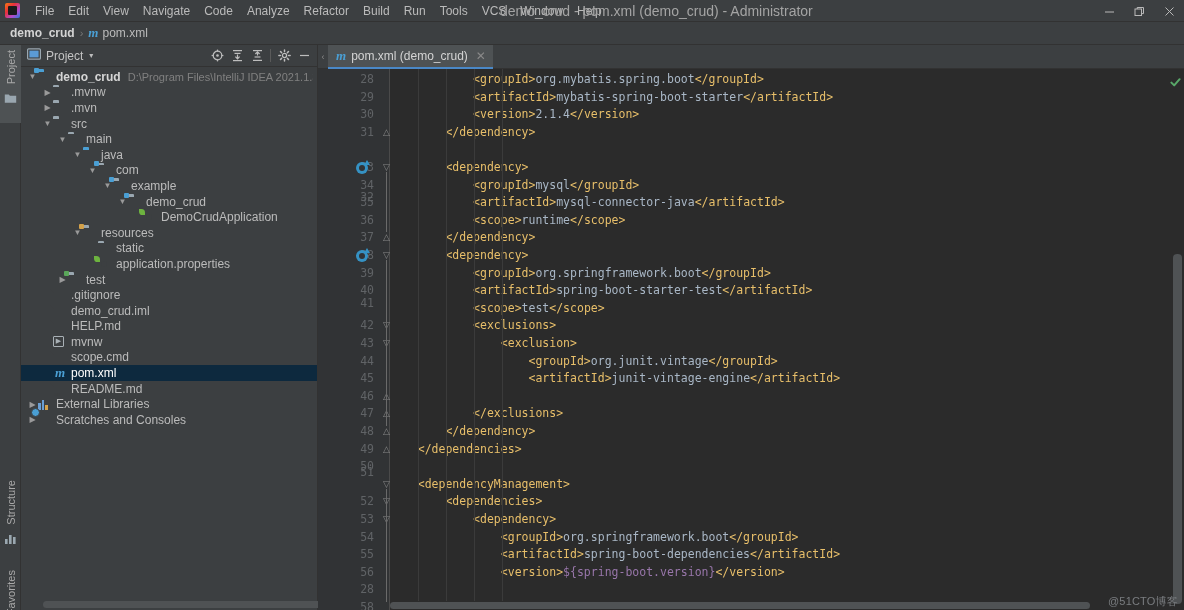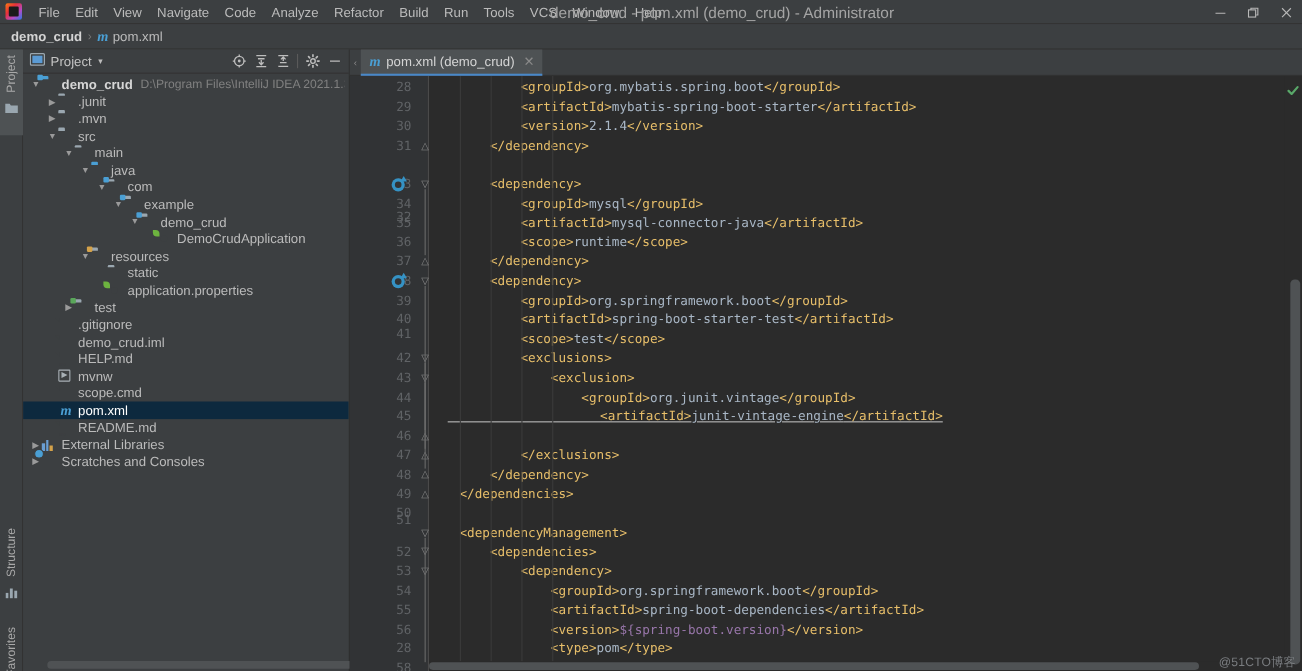--- a/index.html
+++ b/index.html
@@ -510,21 +510,21 @@
           <span style="display:inline-block;width:6px;flex:0 0 auto"></span>
           <span class="arrow">▼</span>
           <span class="ico"><span class="fold blue src"></span></span>
           <span class="tlabel bold">demo_crud</span>
           <span class="tpath">D:\Program Files\IntelliJ IDEA 2021.1.3\demo_c</span>
         </div>
         <div class="trow">
           <span style="display:inline-block;width:21px;flex:0 0 auto"></span>
           <span class="arrow">▶</span>
           <span class="ico"><span class="fold"></span></span>
-          <span class="tlabel">.junit</span>
+          <span class="tlabel">.mvnw</span>
         </div>
         <div class="trow">
           <span style="display:inline-block;width:21px;flex:0 0 auto"></span>
           <span class="arrow">▶</span>
           <span class="ico"><span class="fold"></span></span>
           <span class="tlabel">.mvn</span>
         </div>
         <div class="trow">
           <span style="display:inline-block;width:21px;flex:0 0 auto"></span>
           <span class="arrow">▼</span>
@@ -736,32 +736,31 @@
           <div class="cline" style="position: absolute; top: 125.2px; left: 0px;">&nbsp;&nbsp;&nbsp;&nbsp;&nbsp;&nbsp;&nbsp;&nbsp;&nbsp;&nbsp;&nbsp;&nbsp;<span class="tag">&lt;artifactId&gt;</span><span class="txt">mysql-connector-java</span><span class="tag">&lt;/artifactId&gt;</span></div>
           <div class="cline" style="position: absolute; top: 142.8px; left: 0px;">&nbsp;&nbsp;&nbsp;&nbsp;&nbsp;&nbsp;&nbsp;&nbsp;&nbsp;&nbsp;&nbsp;&nbsp;<span class="tag">&lt;scope&gt;</span><span class="txt">runtime</span><span class="tag">&lt;/scope&gt;</span></div>
           <div class="cline" style="position: absolute; top: 160.4px; left: 0px;">&nbsp;&nbsp;&nbsp;&nbsp;&nbsp;&nbsp;&nbsp;&nbsp;<span class="tag">&lt;/dependency&gt;</span></div>
           <div class="cline" style="position: absolute; top: 178px; left: 0px;">&nbsp;&nbsp;&nbsp;&nbsp;&nbsp;&nbsp;&nbsp;&nbsp;<span class="tag">&lt;dependency&gt;</span></div>
           <div class="cline" style="position: absolute; top: 195.6px; left: 0px;">&nbsp;&nbsp;&nbsp;&nbsp;&nbsp;&nbsp;&nbsp;&nbsp;&nbsp;&nbsp;&nbsp;&nbsp;<span class="tag">&lt;groupId&gt;</span><span class="txt">org.springframework.boot</span><span class="tag">&lt;/groupId&gt;</span></div>
           <div class="cline" style="position: absolute; top: 213.2px; left: 0px;">&nbsp;&nbsp;&nbsp;&nbsp;&nbsp;&nbsp;&nbsp;&nbsp;&nbsp;&nbsp;&nbsp;&nbsp;<span class="tag">&lt;artifactId&gt;</span><span class="txt">spring-boot-starter-test</span><span class="tag">&lt;/artifactId&gt;</span></div>
           <div class="cline" style="position: absolute; top: 230.8px; left: 0px;">&nbsp;&nbsp;&nbsp;&nbsp;&nbsp;&nbsp;&nbsp;&nbsp;&nbsp;&nbsp;&nbsp;&nbsp;<span class="tag">&lt;scope&gt;</span><span class="txt">test</span><span class="tag">&lt;/scope&gt;</span></div>
           <div class="cline" style="position: absolute; top: 248.4px; left: 0px;">&nbsp;&nbsp;&nbsp;&nbsp;&nbsp;&nbsp;&nbsp;&nbsp;&nbsp;&nbsp;&nbsp;&nbsp;<span class="tag">&lt;exclusions&gt;</span></div>
           <div class="cline" style="position: absolute; top: 266px; left: 0px;">&nbsp;&nbsp;&nbsp;&nbsp;&nbsp;&nbsp;&nbsp;&nbsp;&nbsp;&nbsp;&nbsp;&nbsp;&nbsp;&nbsp;&nbsp;&nbsp;<span class="tag">&lt;exclusion&gt;</span></div>
           <div class="cline" style="position: absolute; top: 283.6px; left: 0px;">&nbsp;&nbsp;&nbsp;&nbsp;&nbsp;&nbsp;&nbsp;&nbsp;&nbsp;&nbsp;&nbsp;&nbsp;&nbsp;&nbsp;&nbsp;&nbsp;&nbsp;&nbsp;&nbsp;&nbsp;<span class="tag">&lt;groupId&gt;</span><span class="txt">org.junit.vintage</span><span class="tag">&lt;/groupId&gt;</span></div>
-          <div class="cline" style="position: absolute; top: 301.2px; left: 17px; text-decoration: underline;">&nbsp;&nbsp;&nbsp;&nbsp;&nbsp;&nbsp;&nbsp;&nbsp;&nbsp;&nbsp;&nbsp;&nbsp;&nbsp;&nbsp;&nbsp;&nbsp;&nbsp;&nbsp;&nbsp;&nbsp;<span class="tag">&lt;artifactId&gt;</span><span class="txt">junit-vintage-engine</span><span class="tag">&lt;/artifactId&gt;</span></div>
+          <div class="cline" style="position: absolute; top: 301.2px; left: 0px;">&nbsp;&nbsp;&nbsp;&nbsp;&nbsp;&nbsp;&nbsp;&nbsp;&nbsp;&nbsp;&nbsp;&nbsp;&nbsp;&nbsp;&nbsp;&nbsp;&nbsp;&nbsp;&nbsp;&nbsp;<span class="tag">&lt;artifactId&gt;</span><span class="txt">junit-vintage-engine</span><span class="tag">&lt;/artifactId&gt;</span></div>
           <div class="cline" style="position: absolute; top: 336.4px; left: 0px;">&nbsp;&nbsp;&nbsp;&nbsp;&nbsp;&nbsp;&nbsp;&nbsp;&nbsp;&nbsp;&nbsp;&nbsp;<span class="tag">&lt;/exclusions&gt;</span></div>
           <div class="cline" style="position: absolute; top: 354px; left: 0px;">&nbsp;&nbsp;&nbsp;&nbsp;&nbsp;&nbsp;&nbsp;&nbsp;<span class="tag">&lt;/dependency&gt;</span></div>
           <div class="cline" style="position: absolute; top: 371.6px; left: 0px;">&nbsp;&nbsp;&nbsp;&nbsp;<span class="tag">&lt;/dependencies&gt;</span></div>
           <div class="cline" style="position: absolute; top: 389.2px; left: 0px;"></div>
           <div class="cline" style="position: absolute; top: 406.8px; left: 0px;">&nbsp;&nbsp;&nbsp;&nbsp;<span class="tag">&lt;dependencyManagement&gt;</span></div>
           <div class="cline" style="position: absolute; top: 424.4px; left: 0px;">&nbsp;&nbsp;&nbsp;&nbsp;&nbsp;&nbsp;&nbsp;&nbsp;<span class="tag">&lt;dependencies&gt;</span></div>
           <div class="cline" style="position: absolute; top: 442px; left: 0px;">&nbsp;&nbsp;&nbsp;&nbsp;&nbsp;&nbsp;&nbsp;&nbsp;&nbsp;&nbsp;&nbsp;&nbsp;<span class="tag">&lt;dependency&gt;</span></div>
           <div class="cline" style="position: absolute; top: 459.6px; left: 0px;">&nbsp;&nbsp;&nbsp;&nbsp;&nbsp;&nbsp;&nbsp;&nbsp;&nbsp;&nbsp;&nbsp;&nbsp;&nbsp;&nbsp;&nbsp;&nbsp;<span class="tag">&lt;groupId&gt;</span><span class="txt">org.springframework.boot</span><span class="tag">&lt;/groupId&gt;</span></div>
           <div class="cline" style="position: absolute; top: 477.2px; left: 0px;">&nbsp;&nbsp;&nbsp;&nbsp;&nbsp;&nbsp;&nbsp;&nbsp;&nbsp;&nbsp;&nbsp;&nbsp;&nbsp;&nbsp;&nbsp;&nbsp;<span class="tag">&lt;artifactId&gt;</span><span class="txt">spring-boot-dependencies</span><span class="tag">&lt;/artifactId&gt;</span></div>
           <div class="cline" style="position: absolute; top: 494.8px; left: 0px;">&nbsp;&nbsp;&nbsp;&nbsp;&nbsp;&nbsp;&nbsp;&nbsp;&nbsp;&nbsp;&nbsp;&nbsp;&nbsp;&nbsp;&nbsp;&nbsp;<span class="tag">&lt;version&gt;</span><span class="prop">${spring-boot.version}</span><span class="tag">&lt;/version&gt;</span></div>
-          <div class="cline" style="position: absolute; top: 512.4px; left: 0px;">&nbsp;&nbsp;&nbsp;&nbsp;&nbsp;&nbsp;&nbsp;&nbsp;&nbsp;&nbsp;&nbsp;&nbsp;&nbsp;&nbsp;&nbsp;&nbsp;<span class="tag">&lt;type&gt;</span><span class="txt">pom</span><span class="tag">&lt;/type&gt;</span></div>
           <div class="cline" style="position: absolute; top: 530px; left: 0px;">&nbsp;&nbsp;&nbsp;&nbsp;&nbsp;&nbsp;&nbsp;&nbsp;&nbsp;&nbsp;&nbsp;&nbsp;&nbsp;&nbsp;&nbsp;&nbsp;<span class="tag">&lt;scope&gt;</span><span class="txt">import</span><span class="tag">&lt;/scope&gt;</span></div>
           <div class="indent-guide" style="left: 28px;"></div>
           <div class="indent-guide" style="left: 56px;"></div>
           <div class="indent-guide" style="left: 84px;"></div>
           <div class="indent-guide" style="left: 112px;"></div>
         </div>
 
       <div class="inspect-strip" style="top:0">
         <span class="check">
           <svg width="11" height="11" viewBox="0 0 11 11">

